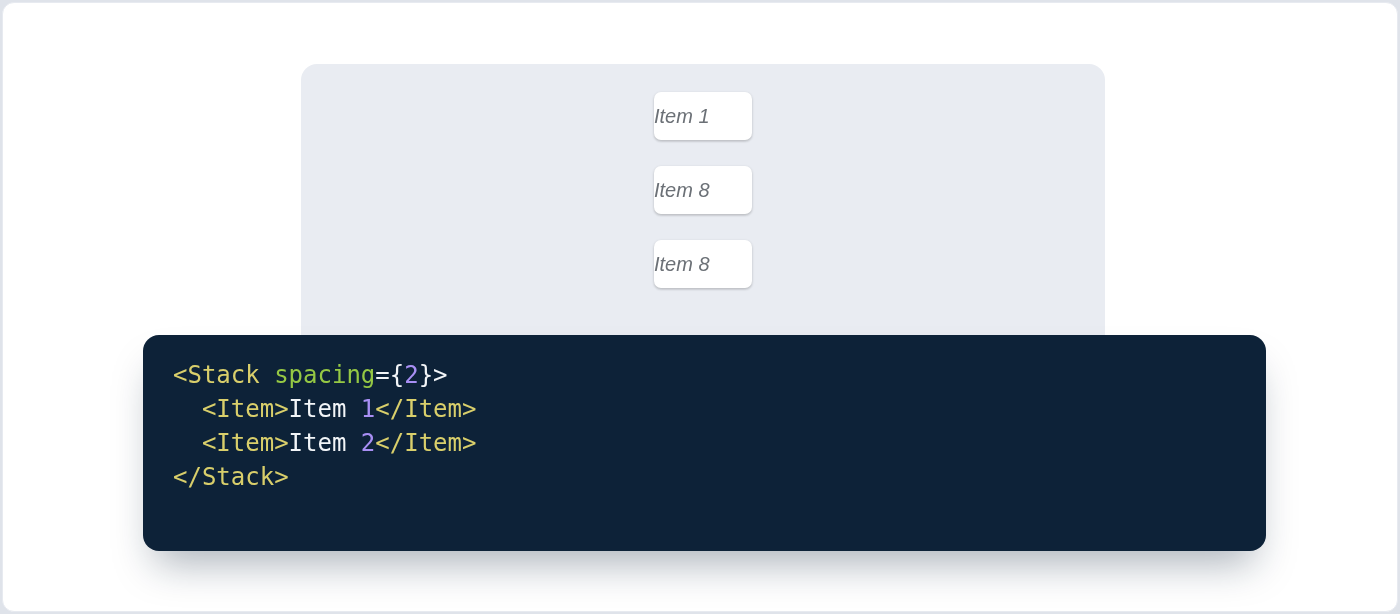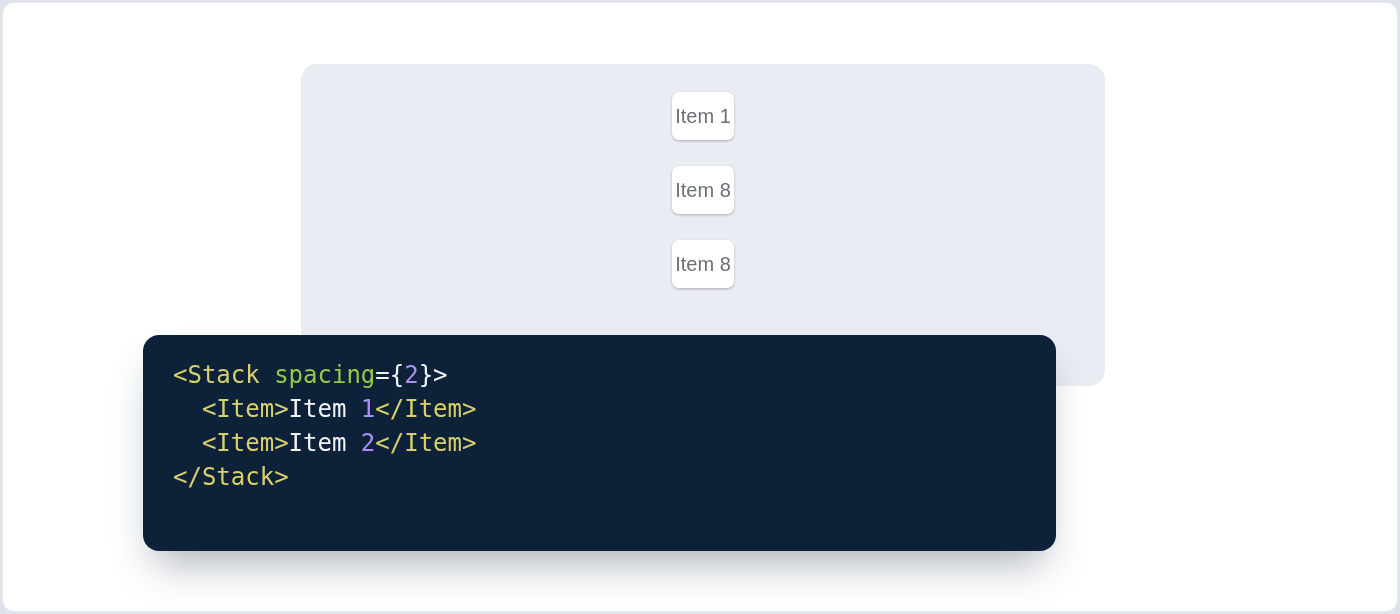--- a/index.html
+++ b/index.html
@@ -38,36 +38,37 @@
     border-radius:16px;
   }
   .item-stack{
     display:flex;
     flex-direction:column;
     align-items:center;
     padding-top:28px;
     gap:26px;
   }
   .item-card{
-    width:62px;
+    width:98px;
     height:48px;
     background:#ffffff;
     border-radius:7px;
     box-shadow:0 1px 3px rgba(0,0,0,0.18), 0 2px 2px rgba(0,0,0,0.06);
     display:flex;
     align-items:center;
-    justify-content:center;
+    justify-content:flex-start;
     color:var(--item-text);
     font-size:20px;
+    font-style:italic;
   }
   .code-block{
     position:absolute;
     left:140px;
     top:332px;
-    width:913px;
+    width:1123px;
     height:216px;
     background:var(--code-bg);
     border-radius:16px;
     box-shadow:0 24px 40px -12px rgba(13,34,56,0.35);
     padding:23px 30px;
     overflow:hidden;
   }
   .code-content{
     font-family:"DejaVu Sans Mono","Liberation Mono",monospace;
     font-size:24px;

